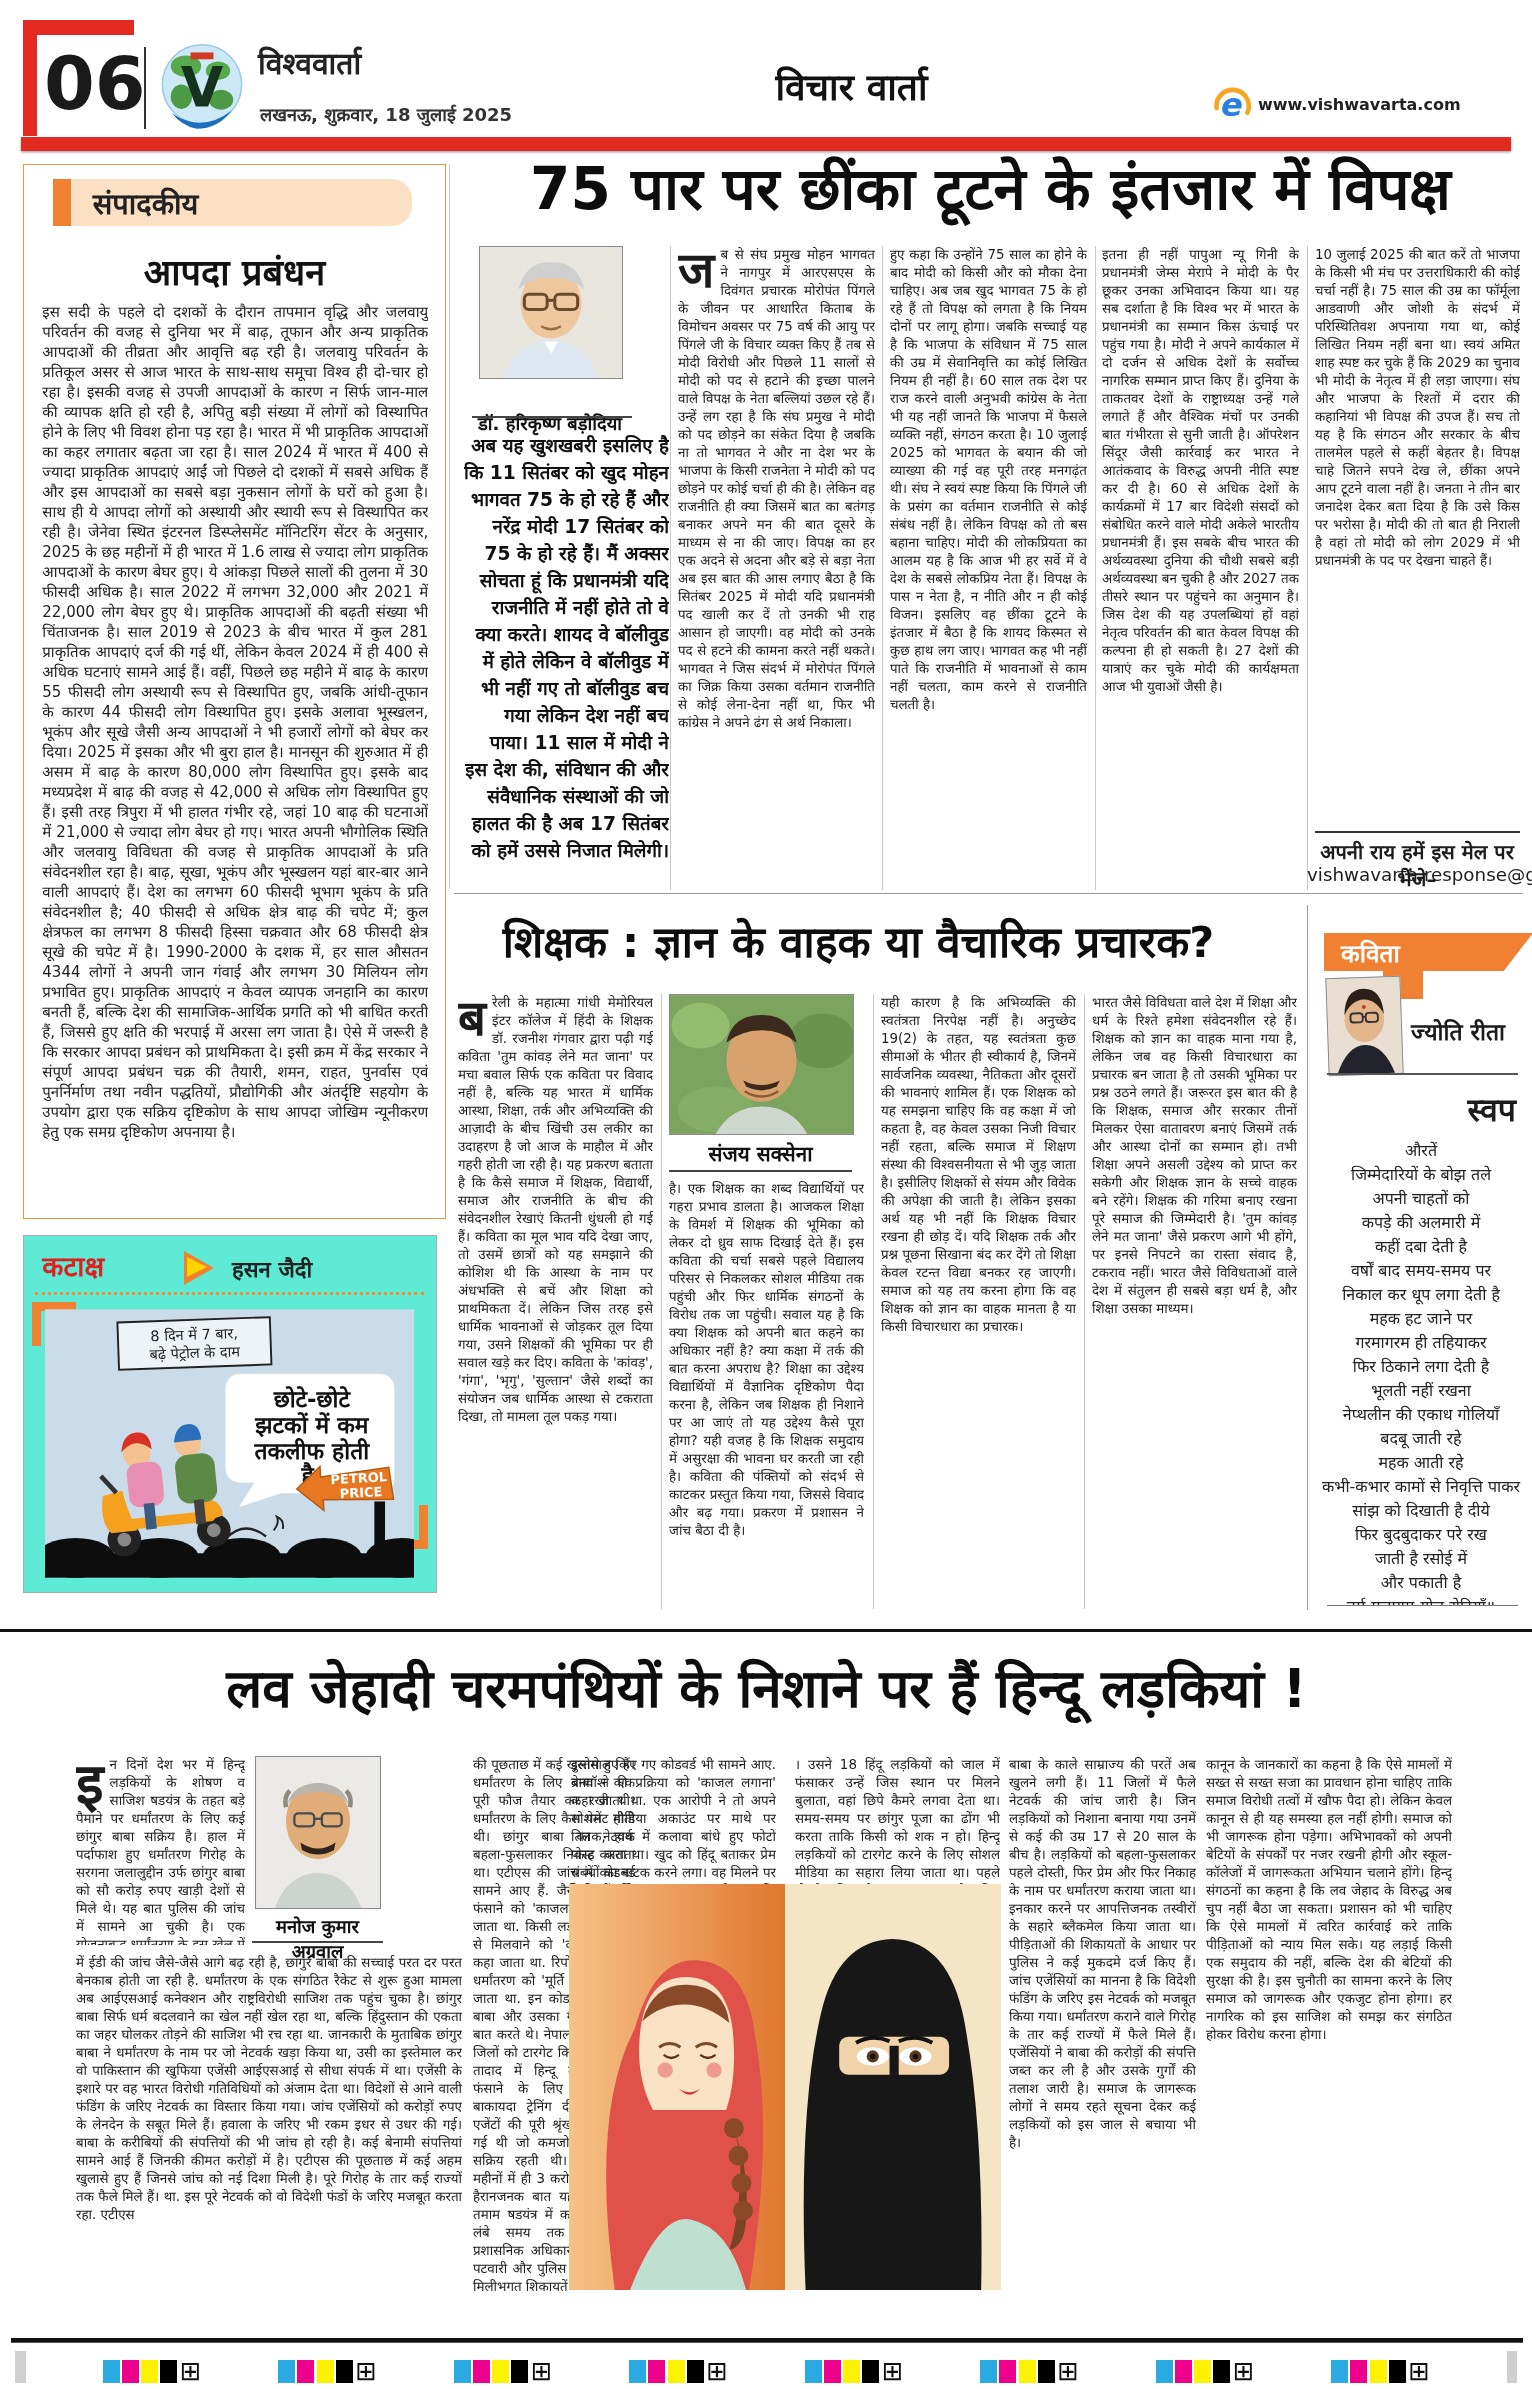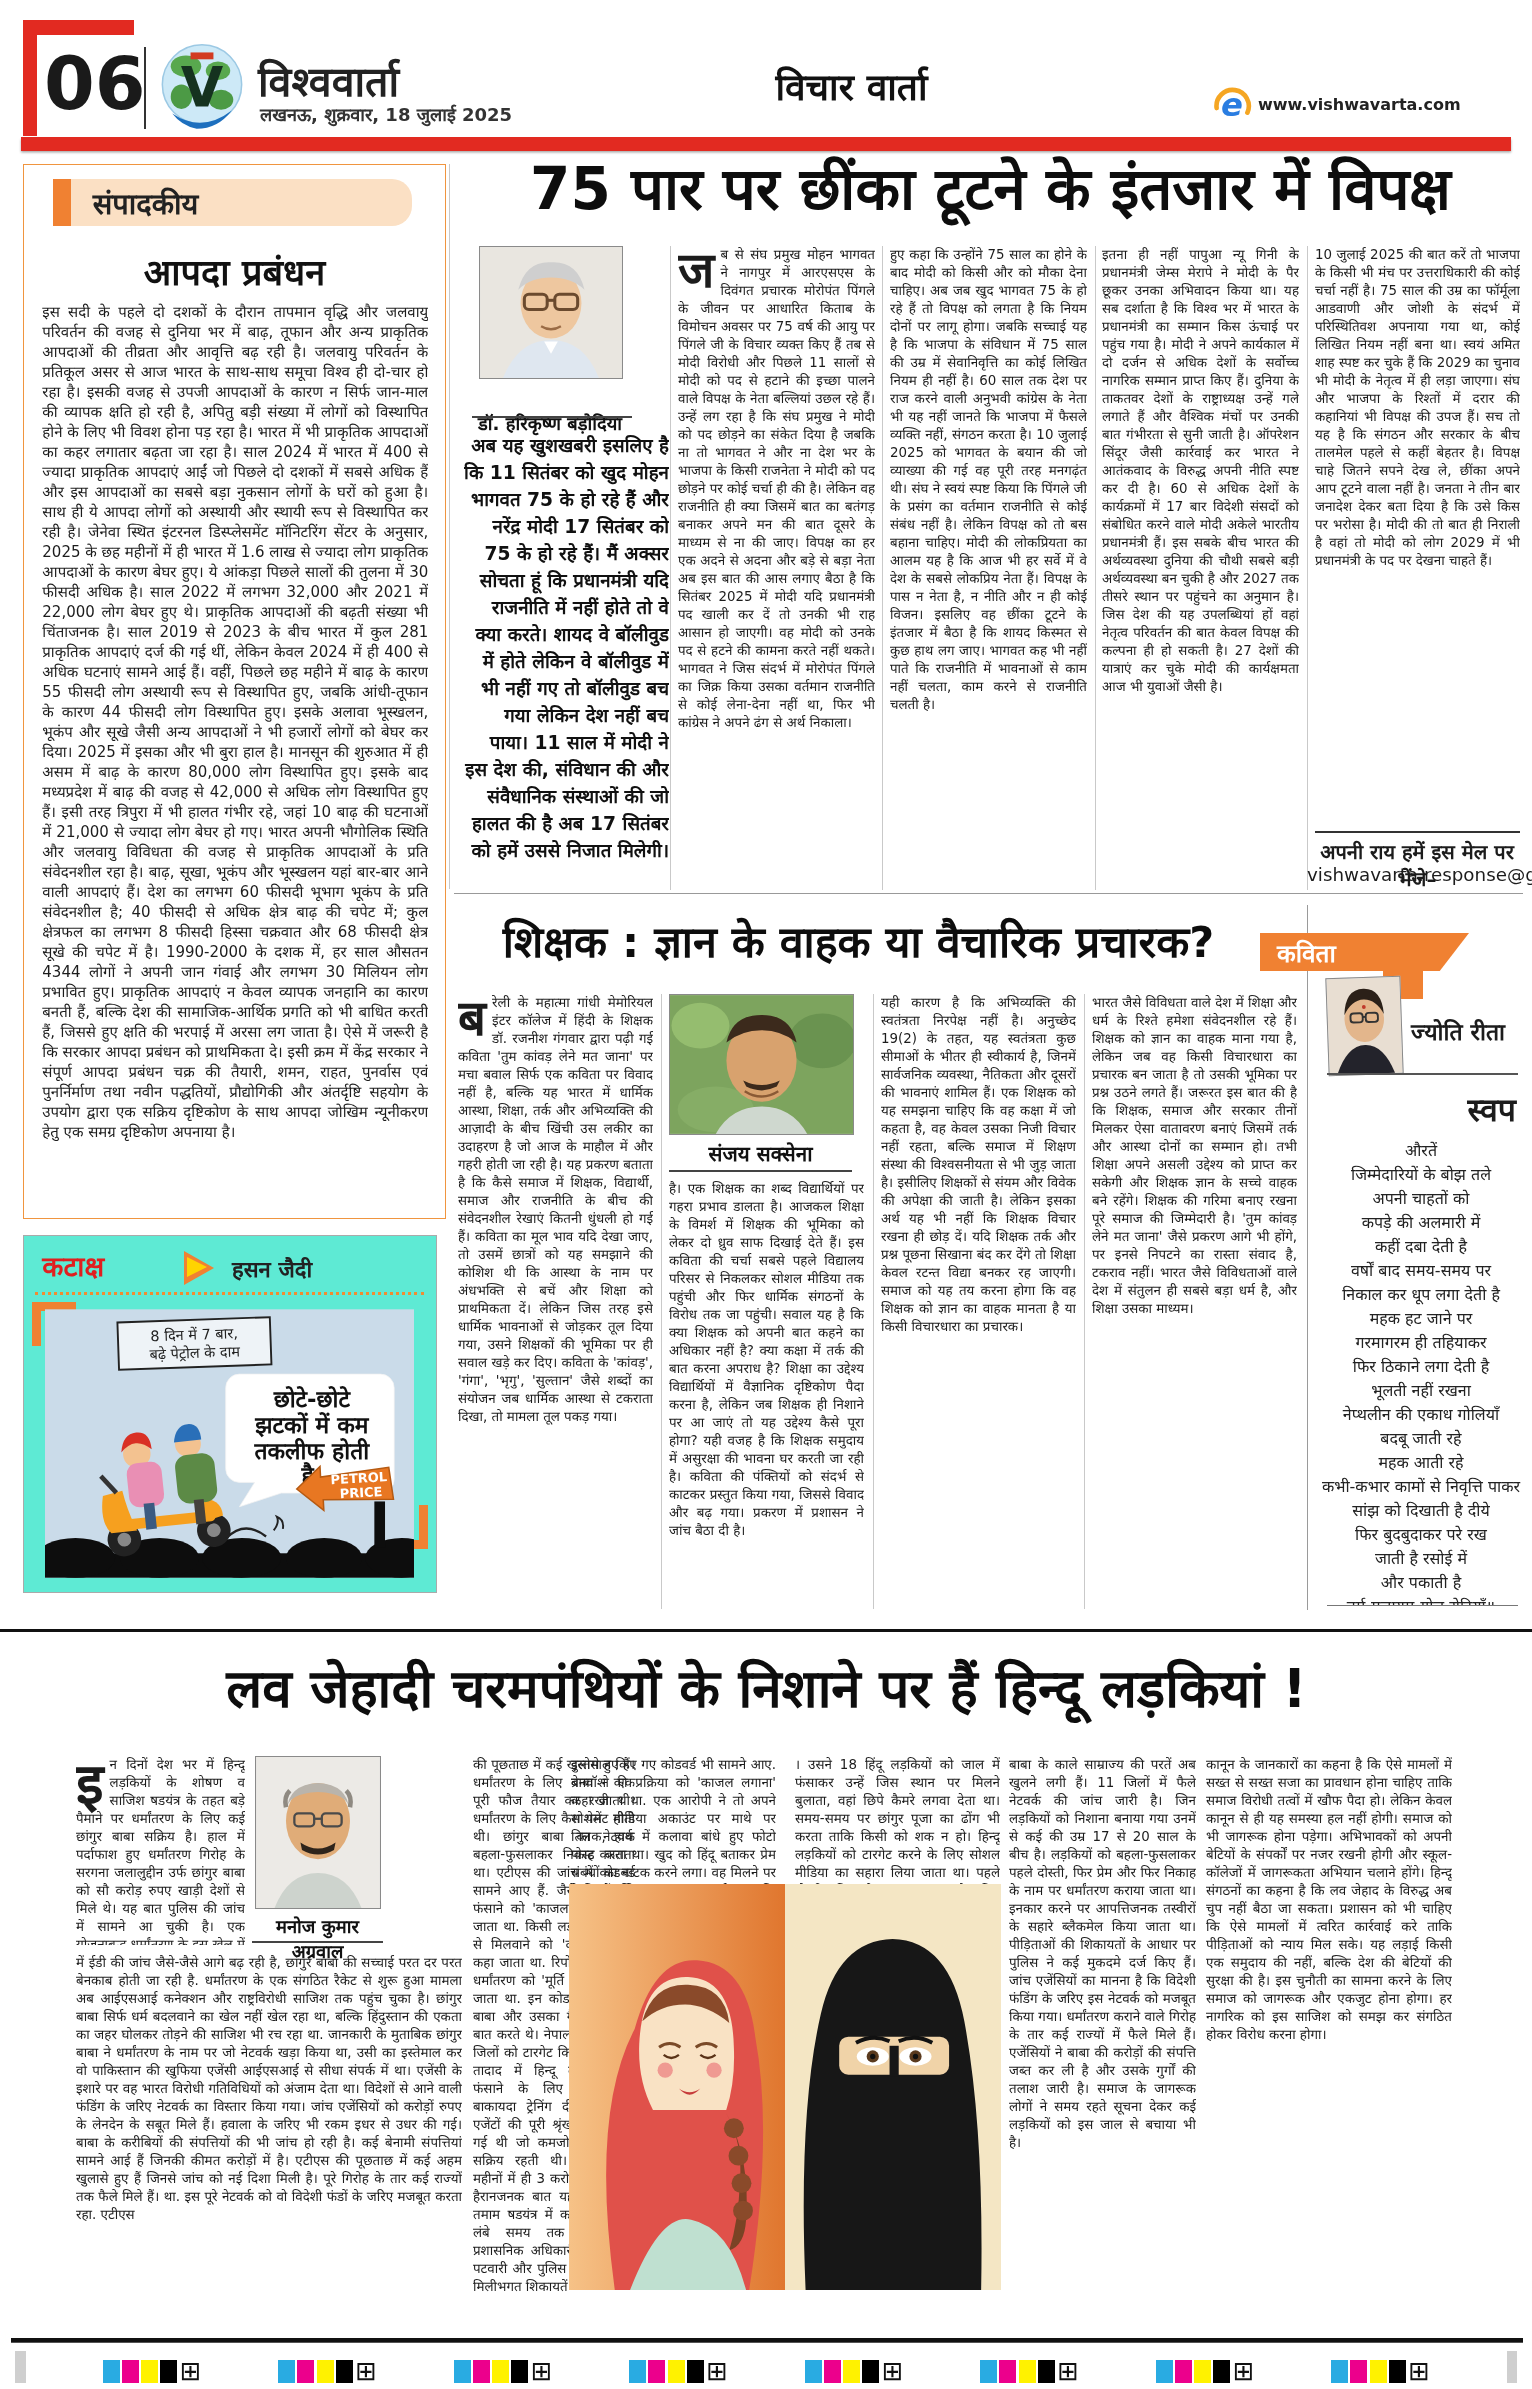--- a/index.html
+++ b/index.html
@@ -5,21 +5,21 @@
   html,body{margin:0;padding:0;background:#e8e8e8;}
   .page{position:relative;width:1533px;height:2389px;background:#ffffff;
         font-family:"DejaVu Sans","Liberation Sans",sans-serif;color:#1c1c1c;overflow:hidden;}
   .abs{position:absolute;}
   .jtext{text-align:justify;overflow:hidden;}
   .vrule{position:absolute;width:0.8px;background:#c9c9c9;}
   .hrule{position:absolute;height:0.8px;background:#999;}
   
   .red{background:var(--brand_red,#e22a21);}
   .pagenum{font-size:73px;font-weight:800;color:#1a1a1a;line-height:1;}
-  .masthead{font-size:41px;font-weight:800;color:#222;line-height:1;margin-top:13px;}
+  .masthead{font-size:30px;font-weight:800;color:#222;line-height:1;}
   .dateline{font-size:18px;font-weight:700;color:#333;}
   .sectitle{font-size:37px;font-weight:800;color:#111;text-align:center;}
   .website{font-size:16px;font-weight:800;color:#222;}
   
   .edbox{border:1.5px solid #f0953f;background:#fff;}
   .edtab{background:var(--peach,#fbe0c4);border-radius:0 20px 20px 0;}
   .edtab .blk{background:var(--accent_orange,#f08132);}
   .edtab .lbl{font-size:29px;font-weight:800;color:#222;}
   .edhead{font-size:36px;font-weight:800;text-align:center;color:#111;}
   .edbody{font-size:15px;line-height:20px;}
@@ -157,21 +157,21 @@
       <path d="M98 126 Q120 140 142 126" fill="none" stroke="#8a5a35" stroke-width="3"></path>
       <path d="M60 182 Q80 146 120 146 Q160 146 180 182Z" fill="#cfd8cf"></path>
     </svg>
   </div>
   <div class="abs caption" style="left:669px;top:1139px;width:183px;font-size:20.6px;">संजय सक्सेना</div>
   <div class="abs" style="left:669px;top:1170px;width:183px;height:1.5px;background:#444;"></div>
   <div class="abs coltext jtext" style="left:669px;top:1180px;width:195px;height:429px;">है। एक शिक्षक का शब्द विद्यार्थियों पर गहरा प्रभाव डालता है। आजकल शिक्षा के विमर्श में शिक्षक की भूमिका को लेकर दो ध्रुव साफ दिखाई देते हैं। इस कविता की चर्चा सबसे पहले विद्यालय परिसर से निकलकर सोशल मीडिया तक पहुंची और फिर धार्मिक संगठनों के विरोध तक जा पहुंची। सवाल यह है कि क्या शिक्षक को अपनी बात कहने का अधिकार नहीं है? क्या कक्षा में तर्क की बात करना अपराध है? शिक्षा का उद्देश्य विद्यार्थियों में वैज्ञानिक दृष्टिकोण पैदा करना है, लेकिन जब शिक्षक ही निशाने पर आ जाएं तो यह उद्देश्य कैसे पूरा होगा? यही वजह है कि शिक्षक समुदाय में असुरक्षा की भावना घर करती जा रही है। कविता की पंक्तियों को संदर्भ से काटकर प्रस्तुत किया गया, जिससे विवाद और बढ़ गया। प्रकरण में प्रशासन ने जांच बैठा दी है।</div>
   <div class="abs coltext jtext" style="left:881px;top:994px;width:195px;height:615px;">यही कारण है कि अभिव्यक्ति की स्वतंत्रता निरपेक्ष नहीं है। अनुच्छेद 19(2) के तहत, यह स्वतंत्रता कुछ सीमाओं के भीतर ही स्वीकार्य है, जिनमें सार्वजनिक व्यवस्था, नैतिकता और दूसरों की भावनाएं शामिल हैं। एक शिक्षक को यह समझना चाहिए कि वह कक्षा में जो कहता है, वह केवल उसका निजी विचार नहीं रहता, बल्कि समाज में शिक्षण संस्था की विश्वसनीयता से भी जुड़ जाता है। इसीलिए शिक्षकों से संयम और विवेक की अपेक्षा की जाती है। लेकिन इसका अर्थ यह भी नहीं कि शिक्षक विचार रखना ही छोड़ दें। यदि शिक्षक तर्क और प्रश्न पूछना सिखाना बंद कर देंगे तो शिक्षा केवल रटन्त विद्या बनकर रह जाएगी। समाज को यह तय करना होगा कि वह शिक्षक को ज्ञान का वाहक मानता है या किसी विचारधारा का प्रचारक।</div>
   <div class="abs coltext jtext" style="left:1092px;top:994px;width:205px;height:615px;">भारत जैसे विविधता वाले देश में शिक्षा और धर्म के रिश्ते हमेशा संवेदनशील रहे हैं। शिक्षक को ज्ञान का वाहक माना गया है, लेकिन जब वह किसी विचारधारा का प्रचारक बन जाता है तो उसकी भूमिका पर प्रश्न उठने लगते हैं। जरूरत इस बात की है कि शिक्षक, समाज और सरकार तीनों मिलकर ऐसा वातावरण बनाएं जिसमें तर्क और आस्था दोनों का सम्मान हो। तभी शिक्षा अपने असली उद्देश्य को प्राप्त कर सकेगी और शिक्षक ज्ञान के सच्चे वाहक बने रहेंगे। शिक्षक की गरिमा बनाए रखना पूरे समाज की जिम्मेदारी है। 'तुम कांवड़ लेने मत जाना' जैसे प्रकरण आगे भी होंगे, पर इनसे निपटने का रास्ता संवाद है, टकराव नहीं। भारत जैसे विविधताओं वाले देश में संतुलन ही सबसे बड़ा धर्म है, और शिक्षा उसका माध्यम।</div>
 
-  <div class="abs poemtab" style="left:1260px;top:933px;width:192px;height:38px;">
+  <div class="abs poemtab" style="left:1324px;top:933px;width:192px;height:38px;">
     <span>कविता</span>
   </div>
   <div class="abs" style="left:1383px;top:968px;width:40px;height:30.5px;background:var(--accent_orange,#f08132);"></div>
   <div class="abs photoframe" style="left:1327px;top:977px;width:73px;height:96px;transform:rotate(-2deg);">
     <svg width="73" height="96" viewBox="0 0 96 126">
       <rect width="96" height="126" fill="#e8ded2"></rect>
       <ellipse cx="48" cy="54" rx="26" ry="30" fill="#e3b68c"></ellipse>
       <path d="M22 48 Q24 14 48 14 Q72 14 74 48 Q64 28 48 28 Q32 28 22 48Z" fill="#2b2018"></path>
       <rect x="30" y="46" width="16" height="12" rx="4" fill="none" stroke="#333" stroke-width="2.5"></rect>
       <rect x="50" y="46" width="16" height="12" rx="4" fill="none" stroke="#333" stroke-width="2.5"></rect>

